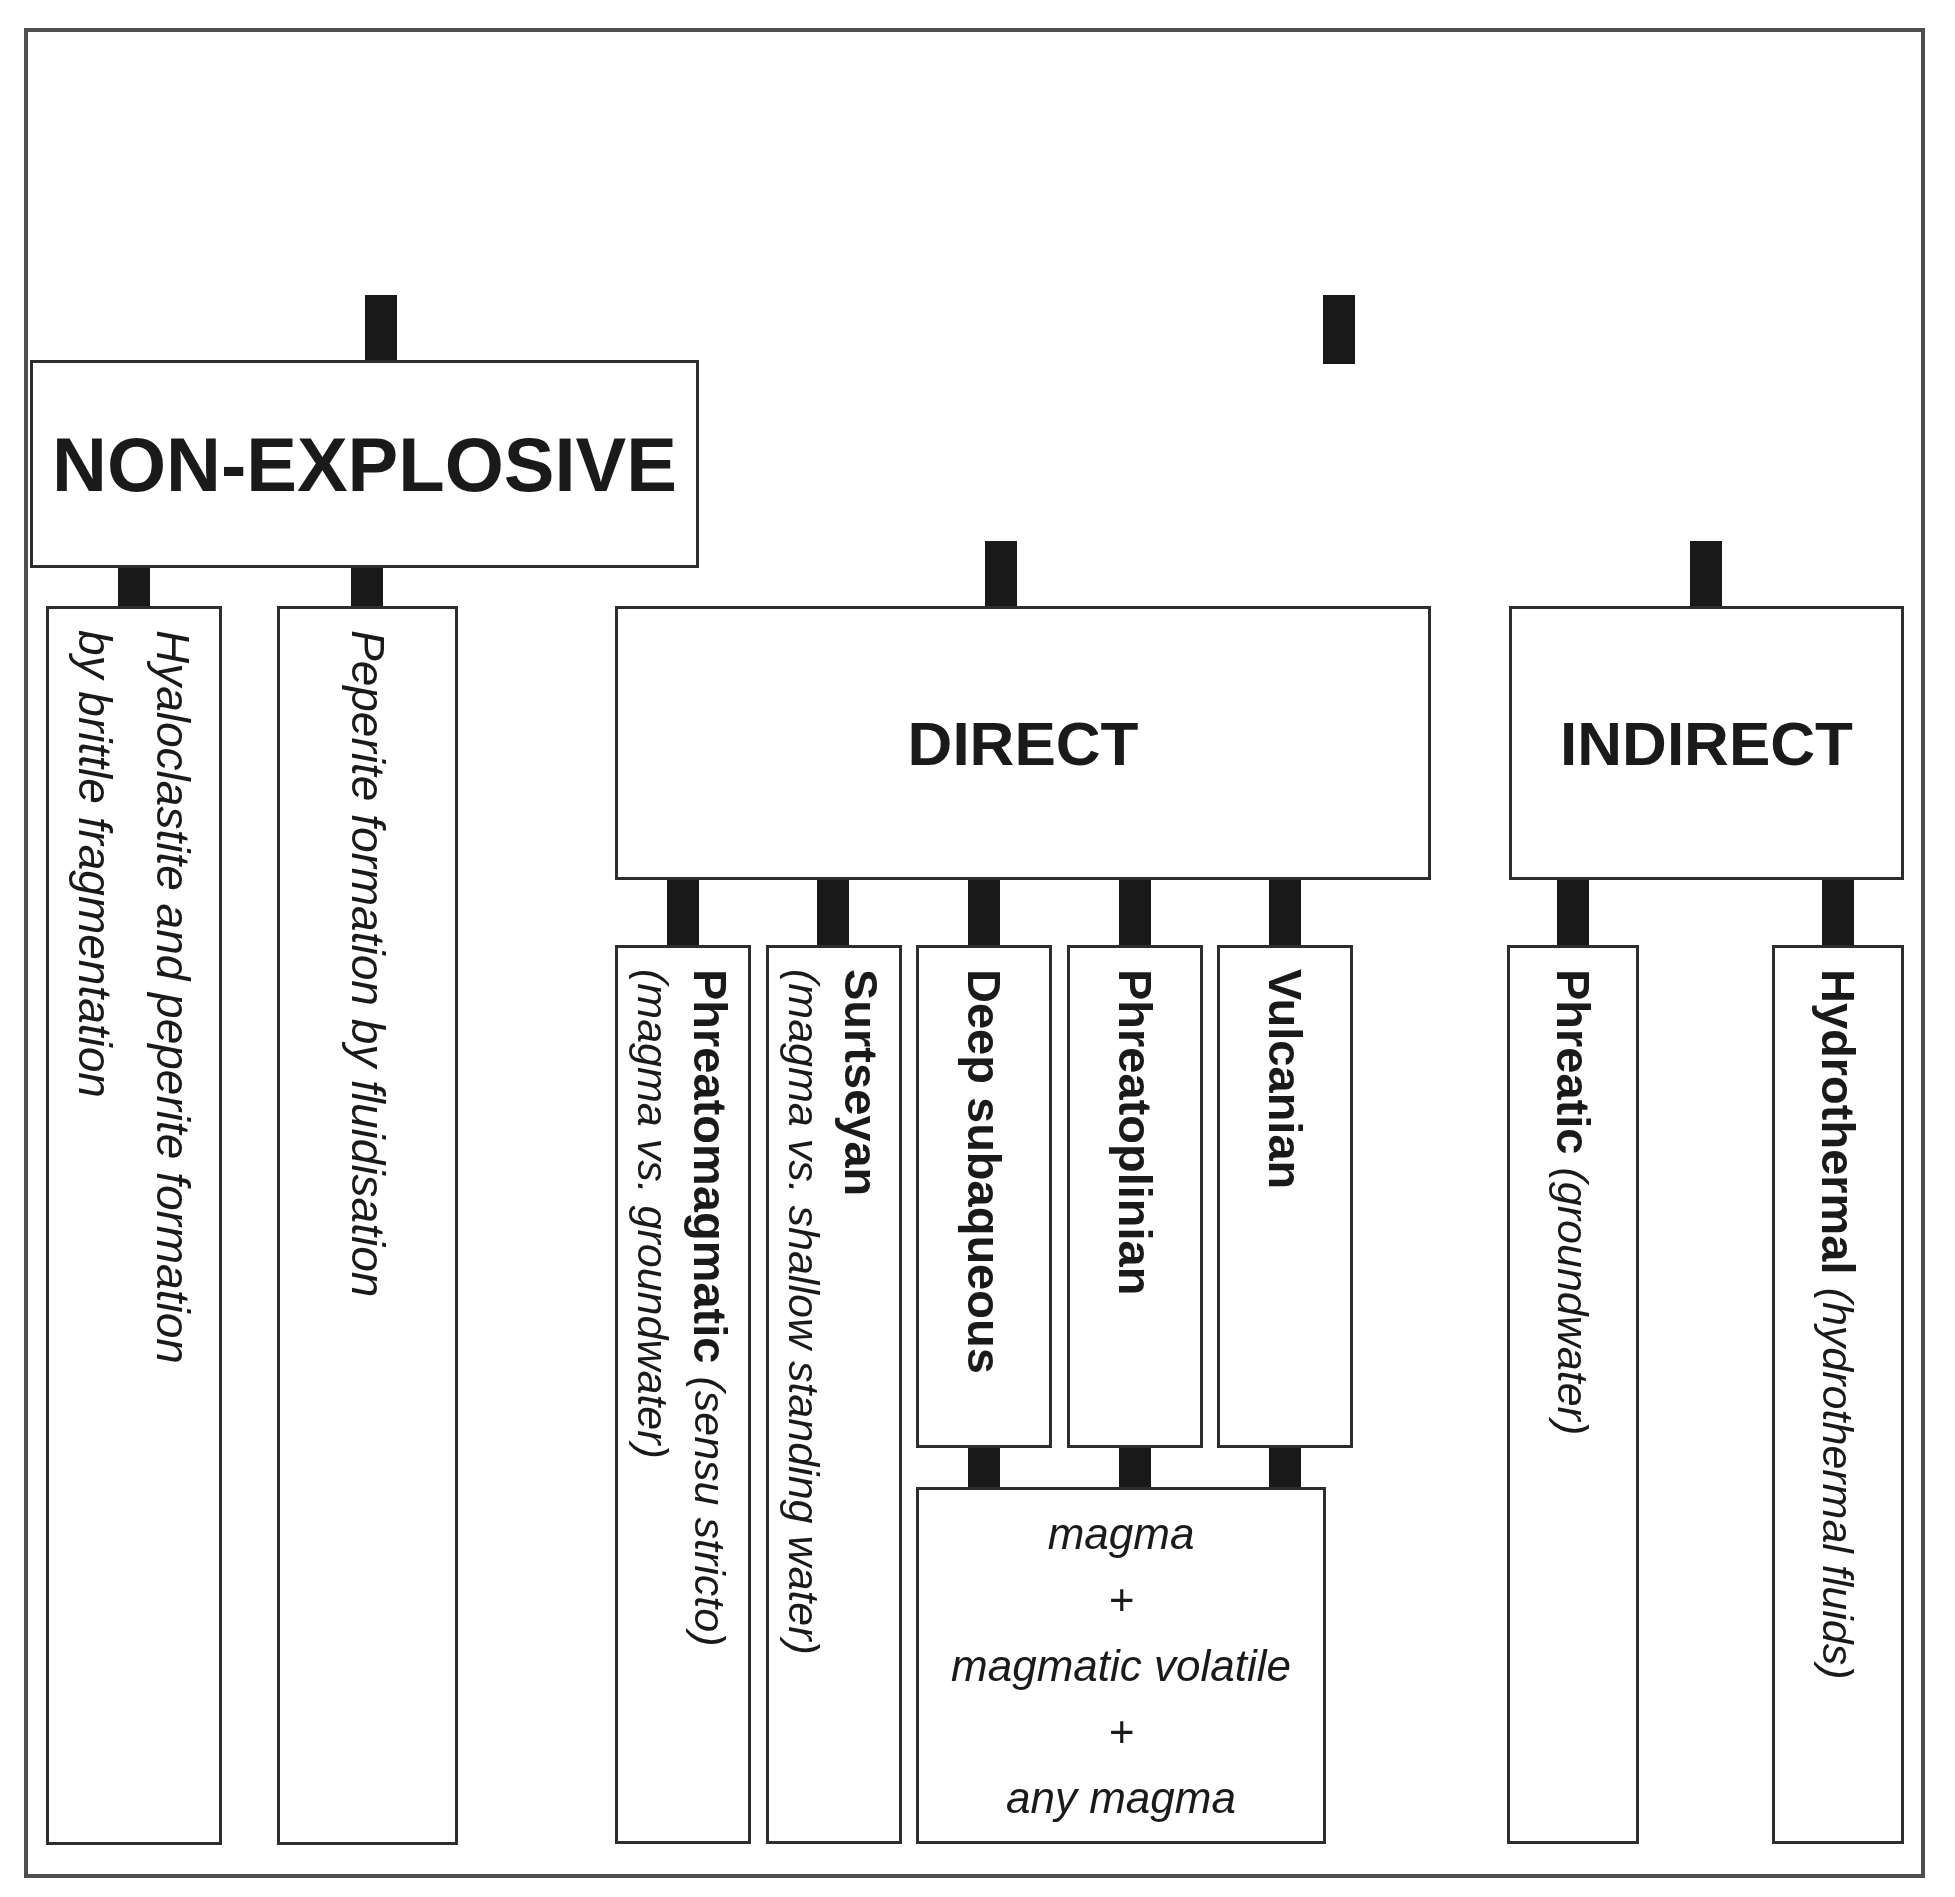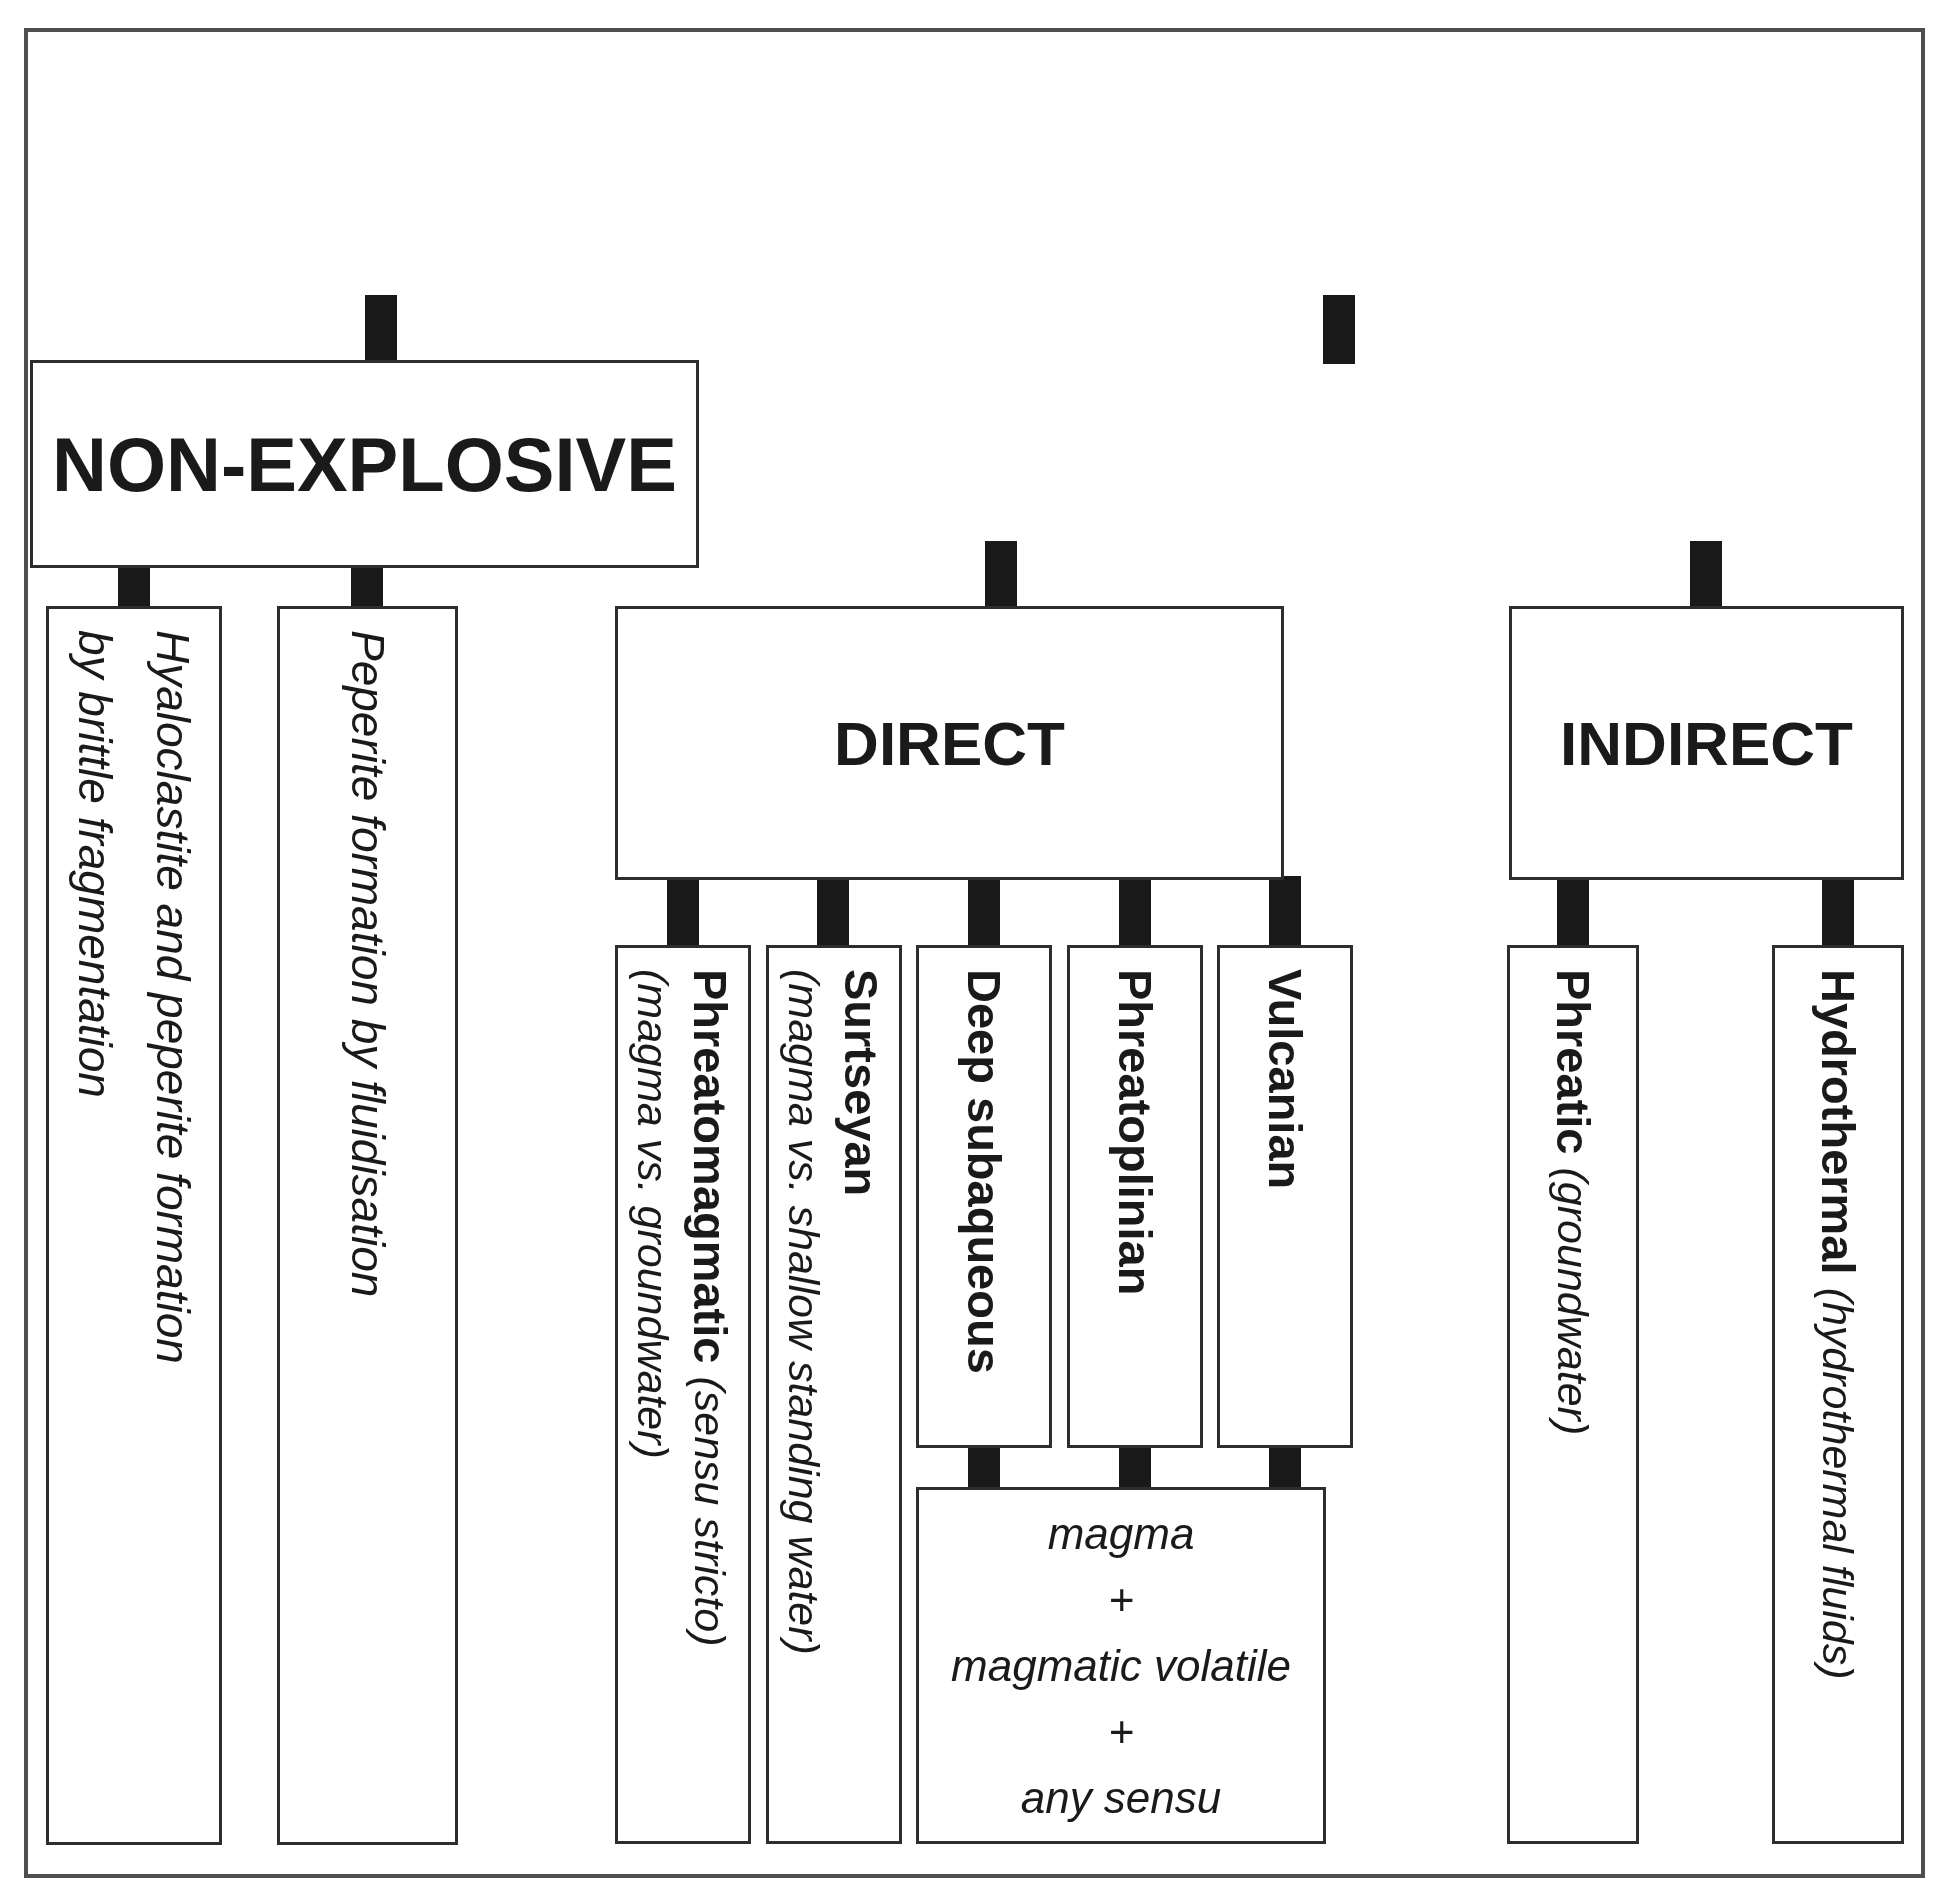--- a/index.html
+++ b/index.html
@@ -59,21 +59,21 @@
       <div>Hyaloclastite and peperite formation</div>
       <div>by brittle fragmentation</div>
     </div>
   </div>
   <div class="nbox vbox" style="left:277px; top:606px; width:181px; height:1239px;">
     <div class="vtext ital">
       <div>Peperite formation by fluidisation</div>
     </div>
   </div>
 
-  <div class="nbox" style="left:615px; top:606px; width:669px; height:274px;">
+  <div class="nbox" style="left:615px; top:606px; width:816px; height:274px;">
     <span class="hlabel level3-label">DIRECT</span>
   </div>
   <div class="nbox" style="left:1509px; top:606px; width:395px; height:274px;text-align:center;">
     <span class="hlabel level3-label">INDIRECT</span>
   </div>
 
   <div class="nbox vbox" style="left:615px; top:945px; width:136px; height:899px;">
     <div class="vtext">
       <div><span class="name">Phreatomagmatic</span> <span class="qual">(sensu stricto)</span></div>
       <div class="qual">(magma vs. groundwater)</div>
@@ -100,21 +100,21 @@
       <div class="name">Vulcanian</div>
     </div>
   </div>
 
   <div class="nbox note-box" style="left:916px; top:1487px; width:410px; height:357px;">
     <div class="note-lines">
       <div>magma</div>
       <div>+</div>
       <div>magmatic volatile</div>
       <div>+</div>
-      <div>any sensu</div>
+      <div>any magma</div>
     </div>
   </div>
 
   <div class="nbox vbox" style="left:1507px; top:945px; width:132px; height:899px;">
     <div class="vtext">
       <div><span class="name">Phreatic</span> <span class="qual">(groundwater)</span></div>
     </div>
   </div>
   <div class="nbox vbox" style="left:1772px; top:945px; width:132px; height:899px;">
     <div class="vtext">

